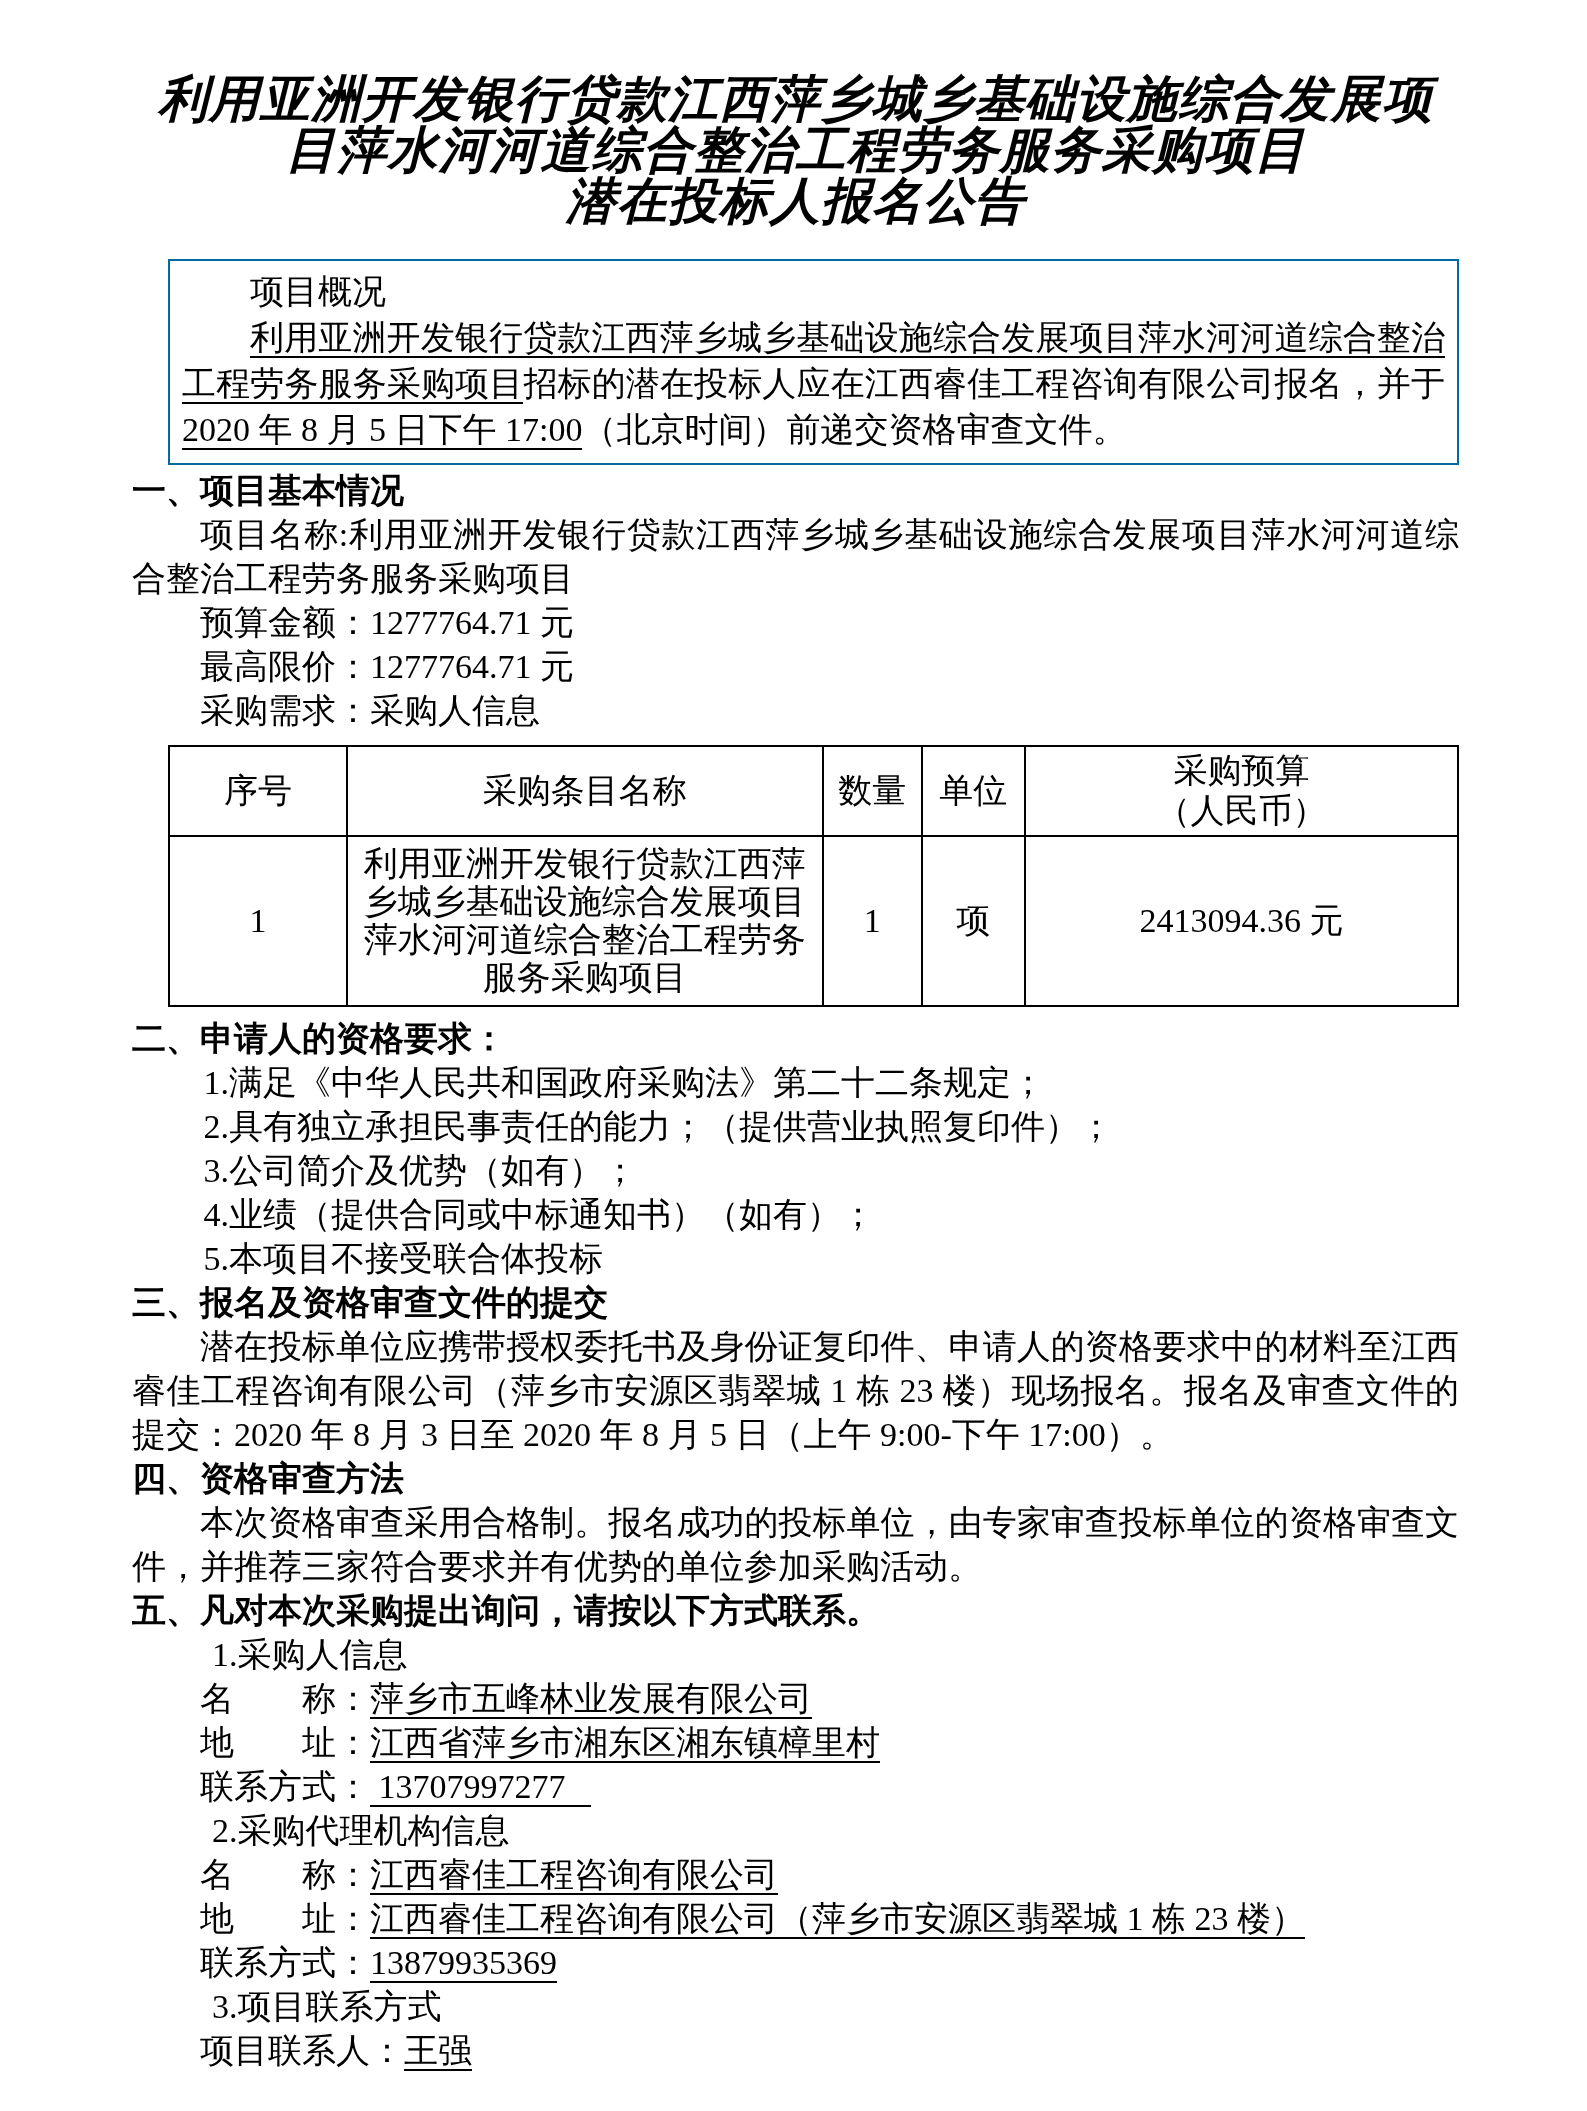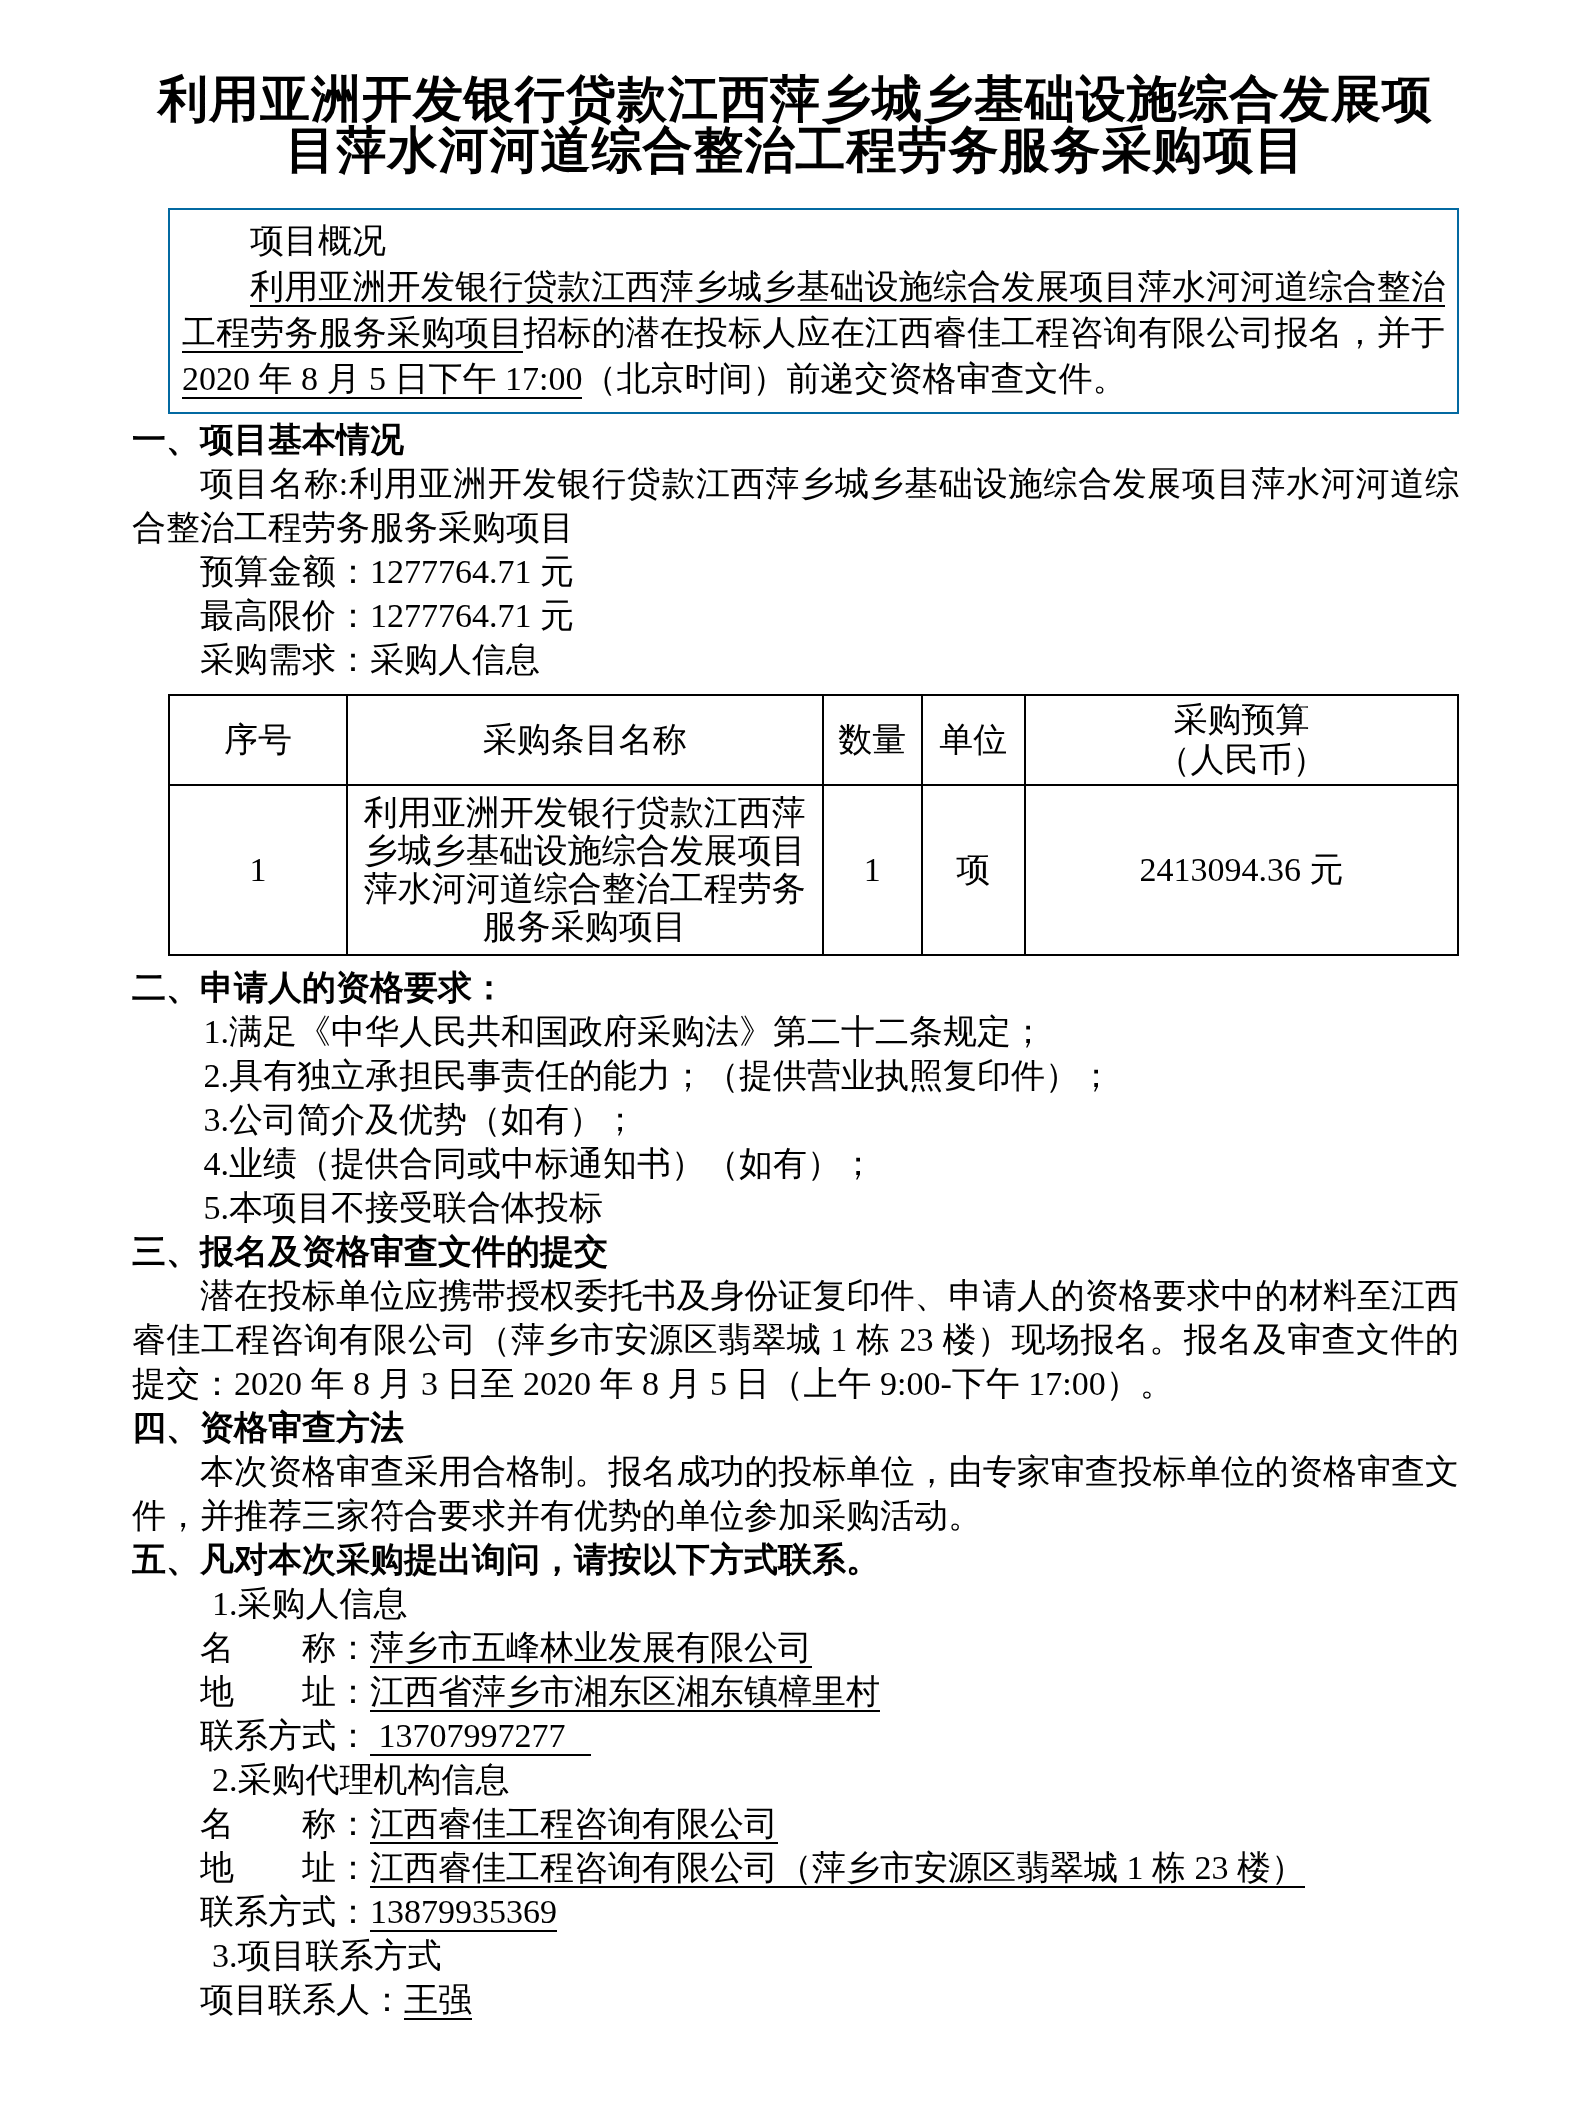--- a/index.html
+++ b/index.html
@@ -13,20 +13,21 @@
     font-size: 34px;
   }
   .page { padding: 74px 128px 40px 132px; }
 
   .doc-title {
     text-align: center;
     font-weight: bold;
     font-size: 50px;
     line-height: 51px;
     letter-spacing: 1px;
+    font-style: italic;
   }
 
   .overview-box {
     border: 2px solid #0369a1;
     margin: 32px 0 4px 36px;
     padding: 8px 12px 10px 12px;
     line-height: 46px;
   }
   .box-heading { text-indent: 2em; }
   .box-para { margin: 0; text-indent: 2em; text-align: justify; }
@@ -59,20 +60,21 @@
   .s5-line { line-height: 44px; padding-left: 2em; }
 </style>
 </head>
 <body>
 
 <div class="page">
 
   <div class="doc-title">
     <div>利用亚洲开发银行贷款江西萍乡城乡基础设施综合发展项</div>
     <div>目萍水河河道综合整治工程劳务服务采购项目</div>
+    <div>潜在投标人报名公告</div>
   </div>
 
   <div class="overview-box">
     <div class="box-heading">项目概况</div>
     <p class="box-para"><span class="u">利用亚洲开发银行贷款江西萍乡城乡基础设施综合发展项目萍水河河道综合整治工程劳务服务采购项目</span><span>招标的潜在投标人应在江西睿佳工程咨询有限公司报名，并于</span><span class="u">2020 年 8 月 5 日下午 17:00</span><span>（北京时间）前递交资格审查文件。</span></p>
   </div>
 
   <div class="sec-heading">一、项目基本情况</div>
   <p class="para">项目名称:利用亚洲开发银行贷款江西萍乡城乡基础设施综合发展项目萍水河河道综合整治工程劳务服务采购项目</p>
   <div class="line">预算金额：1277764.71 元</div>

